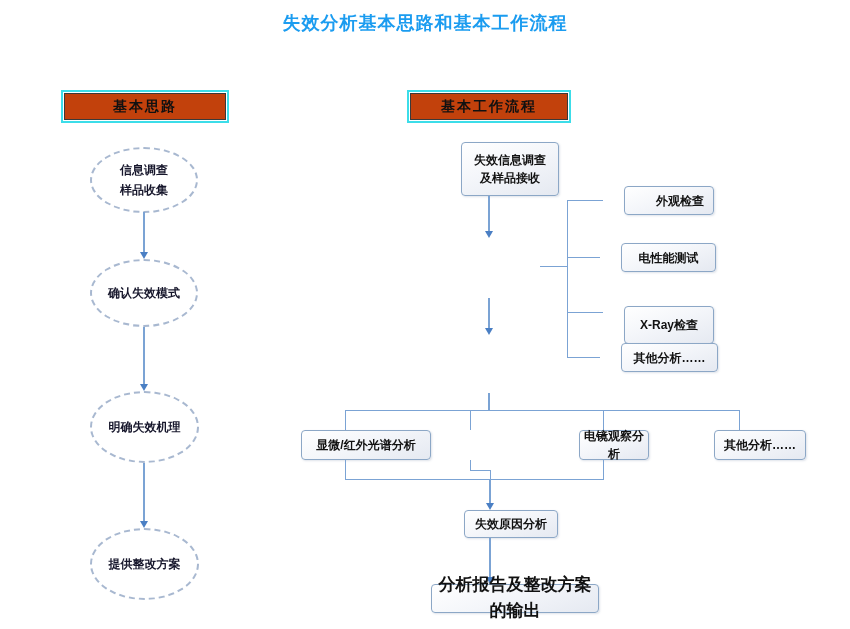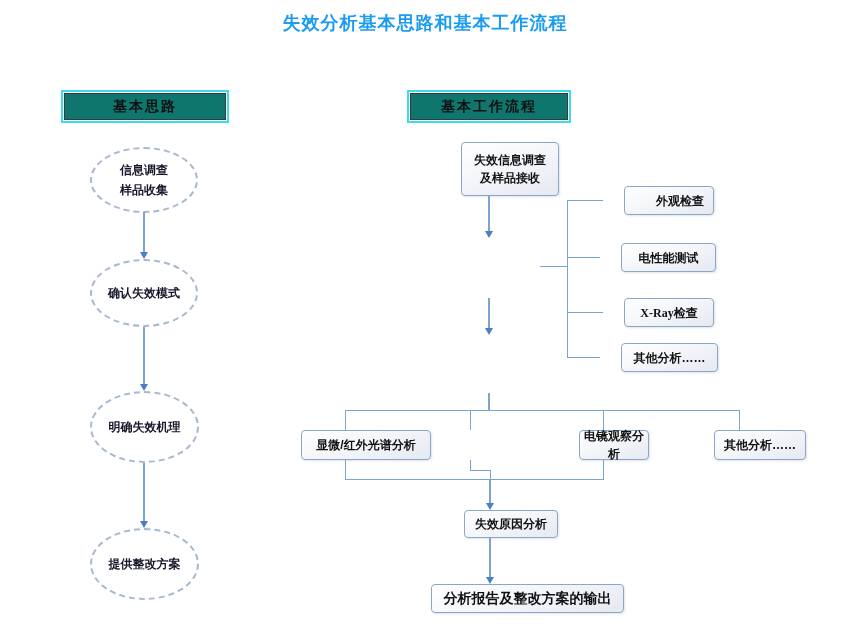--- a/index.html
+++ b/index.html
@@ -5,21 +5,21 @@
   html,body { margin:0; padding:0; background:#ffffff; }
   .canvas {
     position:relative; width:850px; height:629px; background:#ffffff;
     font-family:"Liberation Sans","DejaVu Sans",sans-serif; overflow:hidden;
   }
   .title {
     position:absolute; top:11px; left:0; width:100%; text-align:center;
     font-size:18px; font-weight:bold; color:#1b9cf0; letter-spacing:1px;
   }
   .hdr {
-    position:absolute; box-sizing:border-box; background:#0f766e;
+    position:absolute; box-sizing:border-box; background:#c2410c;
     border:1px solid #3a3a3a; outline:2px solid #3cdde9; outline-offset:1px;
     display:flex; align-items:center; justify-content:center;
     font-size:14px; font-weight:bold; color:#111; letter-spacing:2px;
   }
   .ellipse {
     position:absolute; box-sizing:border-box; background:#ffffff;
     border:2px dashed #a8b8d0; border-radius:50%;
     display:flex; align-items:center; justify-content:center; text-align:center;
     font-size:12px; font-weight:bold; color:#16162b;
     white-space:pre-line; line-height:1.7;
@@ -83,21 +83,21 @@
 
   <div class="line" style="left:540px;top:266px;width:27px;height:1px;"></div>
   <div class="line" style="left:567px;top:200px;width:1px;height:158px;"></div>
   <div class="line" style="left:567px;top:200px;width:36px;height:1px;"></div>
   <div class="line" style="left:567px;top:257px;width:33px;height:1px;"></div>
   <div class="line" style="left:567px;top:312px;width:36px;height:1px;"></div>
   <div class="line" style="left:567px;top:357px;width:33px;height:1px;"></div>
 
   <div class="box" style="left:603px;top:186px;width:90px;height:29px;padding-left:22px;">外观检查</div>
   <div class="box" style="left:600px;top:243px;width:95px;height:29px;">电性能测试</div>
-  <div class="box" style="left:603px;top:298px;width:90px;height:29px;font-family:Liberation Serif, serif;">X-Ray检查</div>
+  <div class="box" style="left:603px;top:306px;width:90px;height:38px;">X-Ray检查</div>
   <div class="box" style="left:600px;top:343px;width:97px;height:29px;">其他分析……</div>
 
   <div class="stem" style="left:489px;top:393px;height:17px;"></div>
   <div class="line" style="left:345px;top:410px;width:395px;height:1px;"></div>
   <div class="line" style="left:345px;top:410px;width:1px;height:20px;"></div>
   <div class="line" style="left:470px;top:410px;width:1px;height:20px;"></div>
   <div class="line" style="left:603px;top:410px;width:1px;height:20px;"></div>
   <div class="line" style="left:739px;top:410px;width:1px;height:20px;"></div>
 
   <div class="box" style="left:280px;top:430px;width:130px;height:30px;">显微/红外光谱分析</div>
@@ -112,15 +112,15 @@
   <div class="line" style="left:345px;top:479px;width:259px;height:1px;"></div>
 
   <div class="stem" style="left:490px;top:479px;height:24px;"></div>
   <div class="arrowhead" style="left:490px;top:503px;"></div>
 
   <div class="box" style="left:443px;top:510px;width:94px;height:28px;">失效原因分析</div>
 
   <div class="stem" style="left:490px;top:538px;height:39px;"></div>
   <div class="arrowhead" style="left:490px;top:577px;"></div>
 
-  <div class="box" style="left:410px;top:584px;width:193px;height:29px;font-size:14px;">分析报告及整改方案的输出</div>
+  <div class="box" style="left:410px;top:584px;width:168px;height:29px;font-size:17px;font-family:Liberation Mono, monospace;">分析报告及整改方案的输出</div>
 
 </div>
 
 </body></html>

